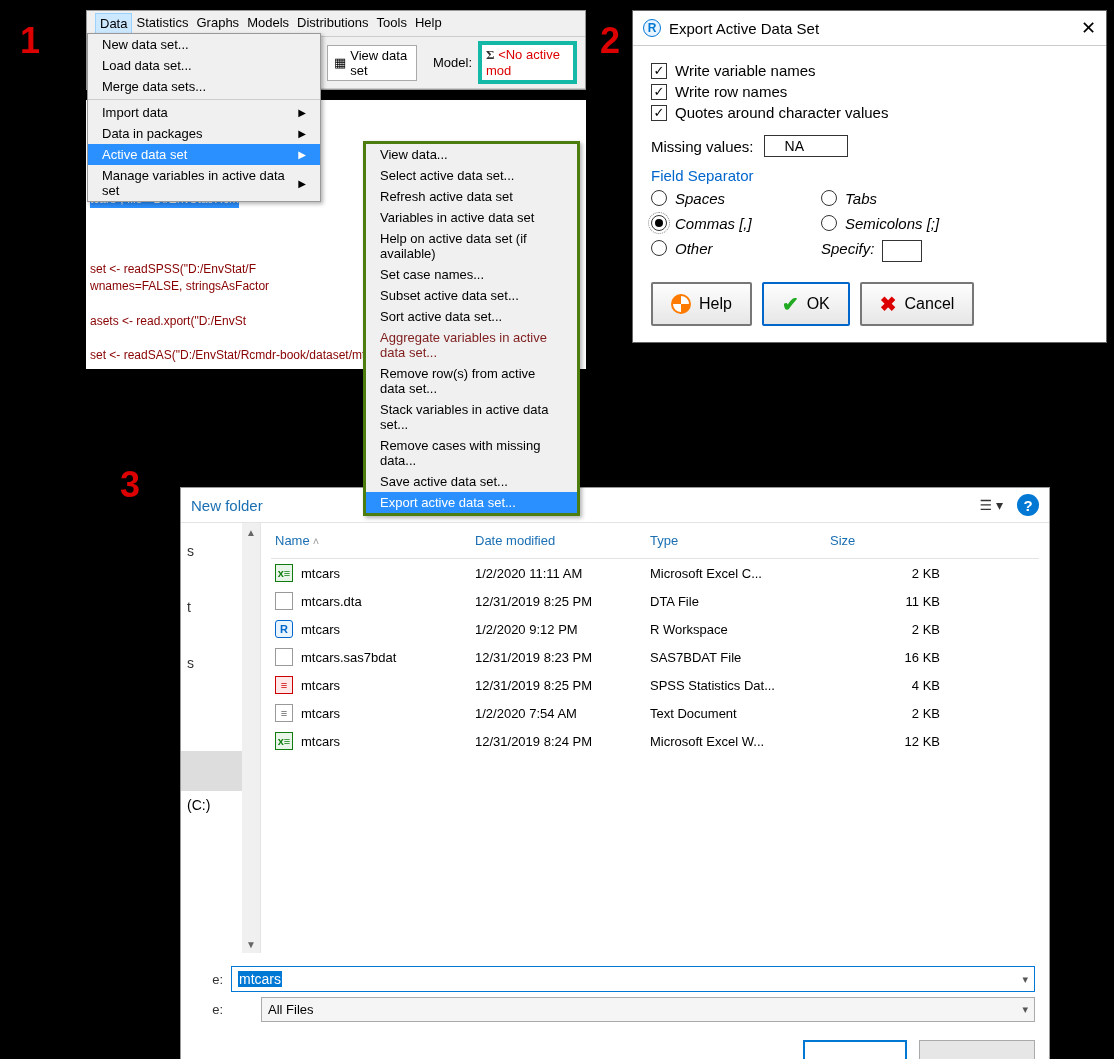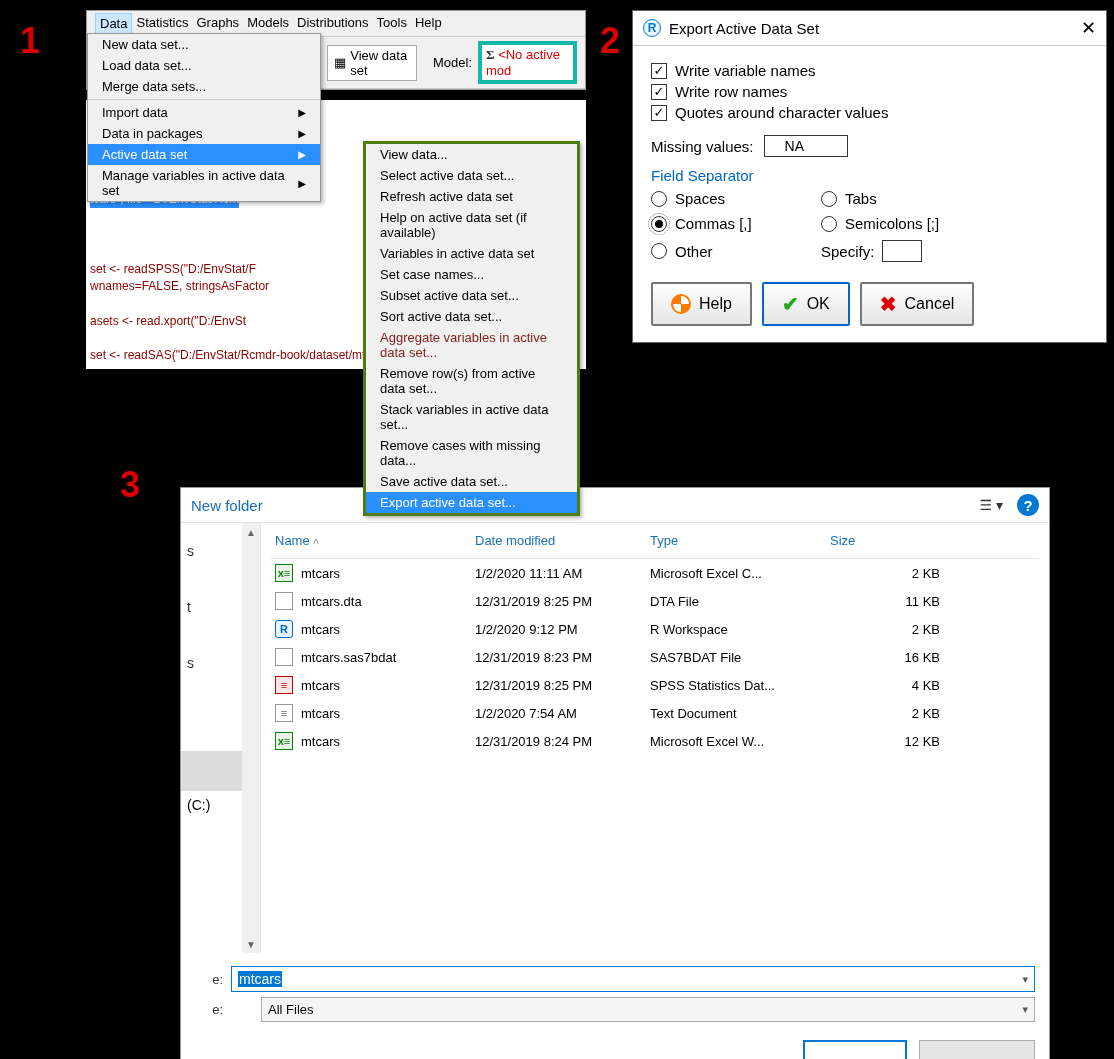--- a/index.html
+++ b/index.html
@@ -40,21 +40,21 @@
 .titlebar2 { display:flex; align-items:center; padding:6px 10px; font-size:15px; border-bottom:1px solid #ccc;}
 .r-icon { width:18px; height:18px; border:1px solid #0078d4; border-radius:50%; background:#e8f4ff; display:inline-flex; align-items:center; justify-content:center; color:#0078d4; font-weight:bold; font-size:12px; margin-right:8px;}
 .close-icon { margin-left:auto; font-size:18px; cursor:pointer;}
 .panel2-body { padding:12px 18px 16px 18px; font-size:15px;}
 .chk-row { display:flex; align-items:center; margin:4px 0; gap:8px;}
 .chk { width:16px; height:16px; border:1px solid #333; display:inline-flex; align-items:center; justify-content:center; font-size:13px; color:#000;}
 .missing-row { display:flex; align-items:center; gap:10px; margin-top:14px;}
 .missing-row input { width:84px; border:1px solid #333; padding:2px 20px; font-size:14px;}
 .fs-title { color:#0066cc; margin-top:10px;}
 .radio-grid { display:grid; grid-template-columns:150px 180px; gap:8px 20px; margin-top:6px;}
-.r-row { display:flex; align-items:center; gap:8px;}
+.r-row { display:flex; gap:8px;font-style:italic;}
 .radio { width:16px; height:16px; border:1px solid #333; border-radius:50%; display:inline-flex; align-items:center; justify-content:center;}
 .radio.sel::after { content:""; width:8px; height:8px; background:#000; border-radius:50%;}
 .radio.boxed { outline:1px dotted #888; outline-offset:2px;}
 .specify-in { width:40px; height:22px; border:1px solid #333;}
 .btn-row { display:flex; gap:10px; margin-top:20px;}
 .dlg-btn { flex:0 0 auto; border:2px solid #777; background:linear-gradient(#fefefe,#e6e6e6); padding:8px 18px; font-size:16px; display:flex; align-items:center; gap:8px; border-radius:2px;}
 .dlg-btn.ok { border:2px solid #0066cc;}
 .help-ic { width:20px; height:20px; border-radius:50%; background:conic-gradient(#fff 0 25%,#ff7b00 0 50%,#fff 0 75%,#ff7b00 0); border:2px solid #ff7b00;}
 .ok-ic { color:#2a2; font-size:20px; font-weight:bold;}
 .cancel-ic { color:#d00; font-size:20px; font-weight:bold;}
@@ -169,22 +169,22 @@
     <div class="mi">
         <span>Manage variables in active data set</span>
         <span class="arrow">▶</span>
       </div>
   </div>
 
   <div class="dropdown2">
     <div class="mi">View data...</div>
     <div class="mi">Select active data set...</div>
     <div class="mi">Refresh active data set</div>
+    <div class="mi">Variables in active data set</div>
     <div class="mi">Help on active data set (if available)</div>
-    <div class="mi">Variables in active data set</div>
     <div class="mi">Set case names...</div>
     <div class="mi">Subset active data set...</div>
     <div class="mi">Sort active data set...</div>
     <div class="mi dis">Aggregate variables in active data set...</div>
     <div class="mi">Remove row(s) from active data set...</div>
     <div class="mi">Stack variables in active data set...</div>
     <div class="mi">Remove cases with missing data...</div>
     <div class="mi">Save active data set...</div>
     <div class="mi hl">Export active data set...</div>
   </div>

